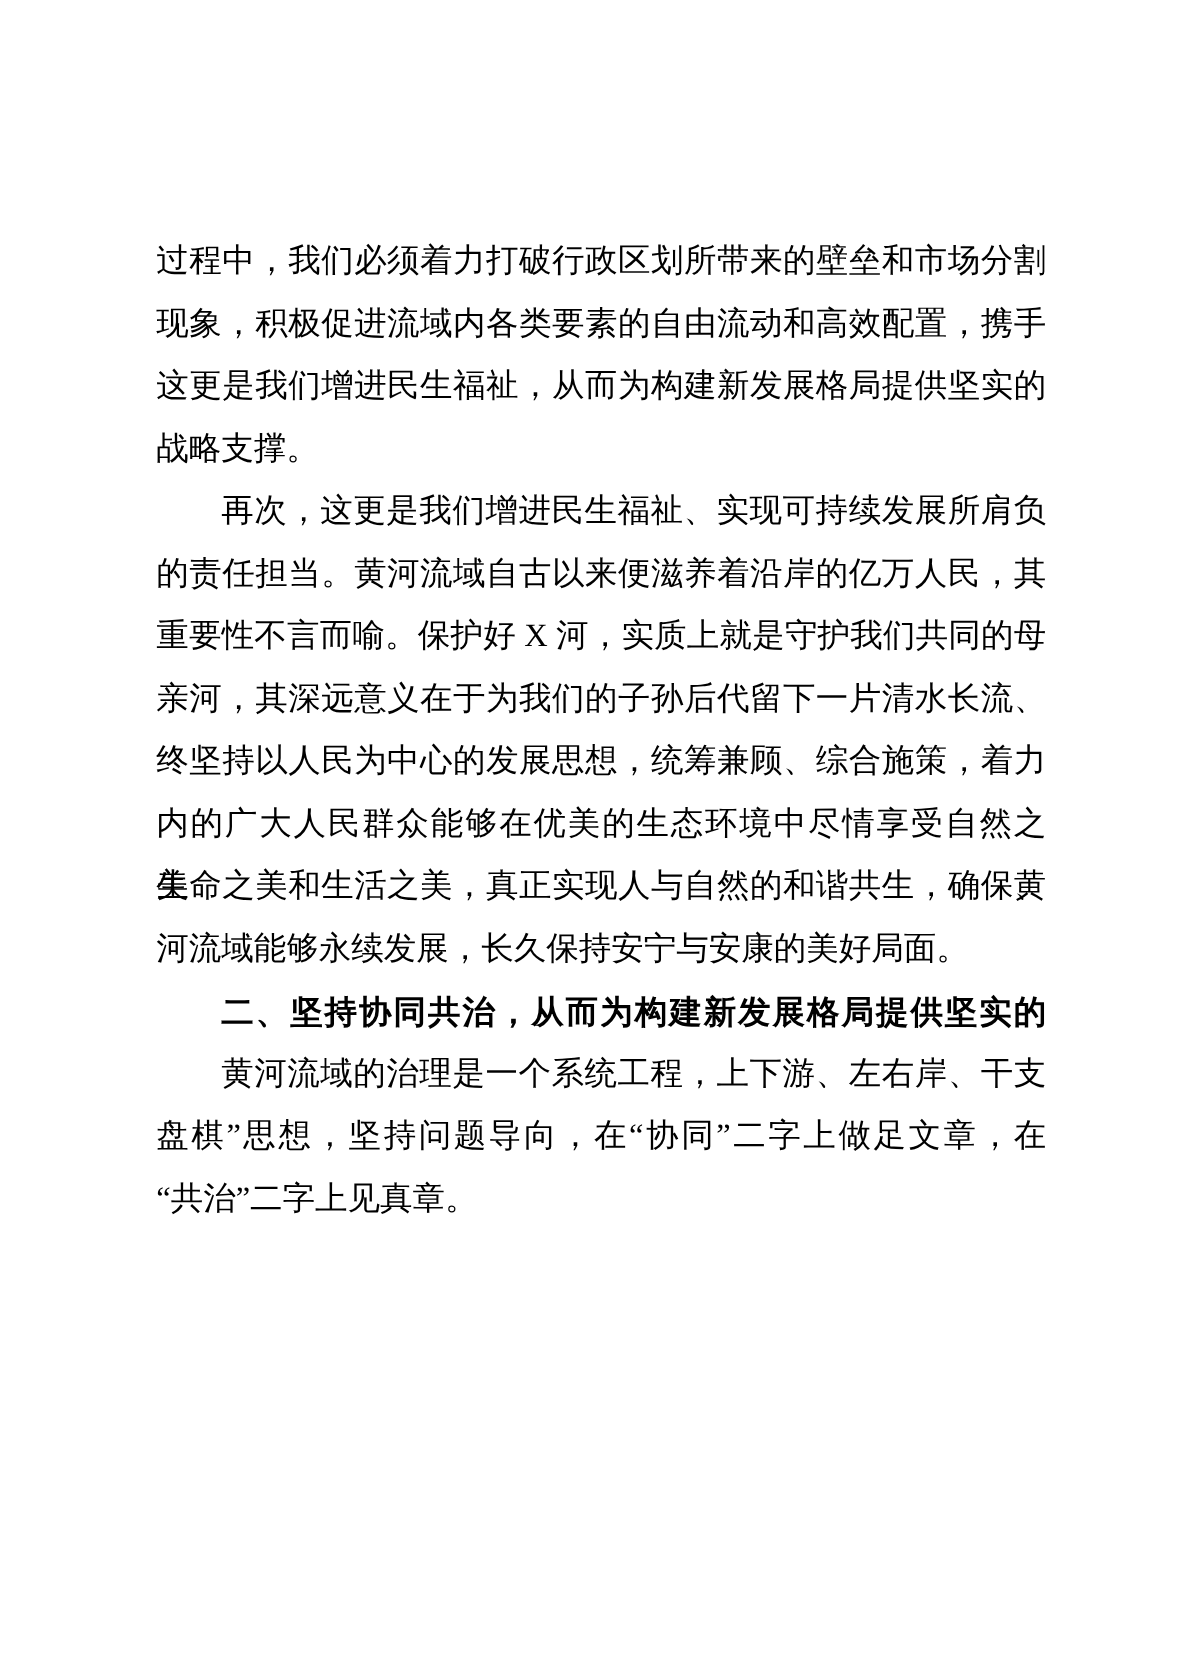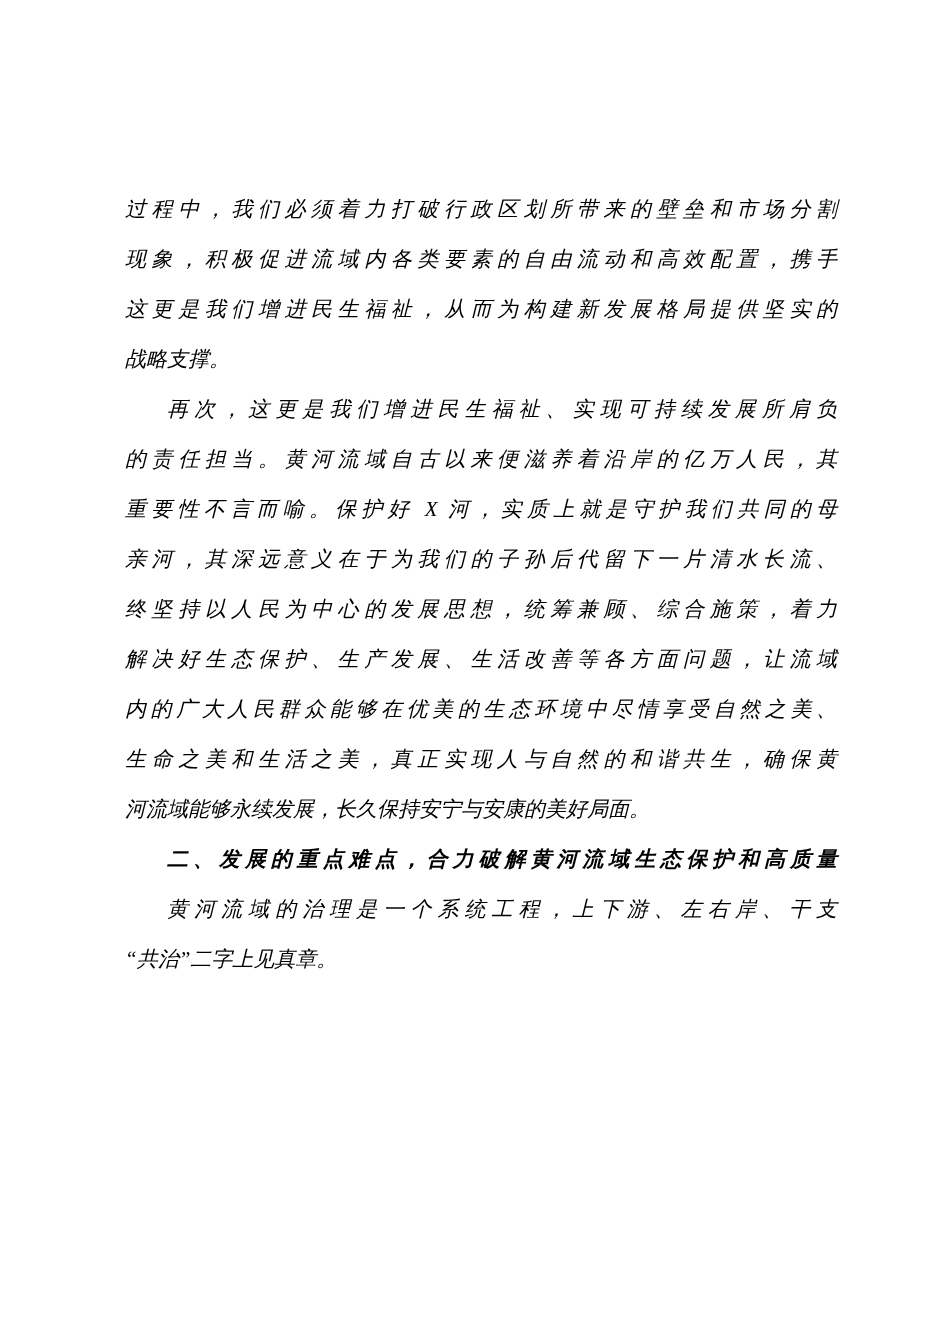--- a/index.html
+++ b/index.html
@@ -18,26 +18,25 @@
     font-family: "Liberation Serif", "DejaVu Serif", serif;
     overflow: hidden;
   }
   .doc-body {
     width: 712px;
   }
   .block { margin: 0; padding: 0; }
   .line {
     height: 50px;
     line-height: 50px;
-    font-size: 21px;
+    font-size: 26px;
     letter-spacing: 0;
     text-align: justify;
     
     text-align-last: justify;
-    font-style: italic;
   }
   .line.plain {
     text-align-last: left;
   }
   .line.indent {
     text-indent: 2em;
   }
   .block.heading .line {
     font-family: "Liberation Sans", "DejaVu Sans", sans-serif;
     font-weight: bold;
@@ -53,26 +52,26 @@
         <div class="line">现象，积极促进流域内各类要素的自由流动和高效配置，携手</div>
         <div class="line">这更是我们增进民生福祉，从而为构建新发展格局提供坚实的</div>
         <div class="line plain">战略支撑。</div>
       </div>
       <div class="block paragraph">
         <div class="line indent">再次，这更是我们增进民生福祉、实现可持续发展所肩负</div>
         <div class="line">的责任担当。黄河流域自古以来便滋养着沿岸的亿万人民，其</div>
         <div class="line">重要性不言而喻。保护好 X 河，实质上就是守护我们共同的母</div>
         <div class="line">亲河，其深远意义在于为我们的子孙后代留下一片清水长流、</div>
         <div class="line">终坚持以人民为中心的发展思想，统筹兼顾、综合施策，着力</div>
-        <div class="line">解决好生态保护、生产发展、生活改善等各方面问题，让流域</div>
         <div class="line">内的广大人民群众能够在优美的生态环境中尽情享受自然之美、</div>
         <div class="line">生命之美和生活之美，真正实现人与自然的和谐共生，确保黄</div>
         <div class="line plain">河流域能够永续发展，长久保持安宁与安康的美好局面。</div>
       </div>
       <div class="block heading">
-        <div class="line indent">二、发展的重点难点，合力破解黄河流域生态保护和高质量</div>
+        <div class="line indent">二、坚持协同共治，从而为构建新发展格局提供坚实的</div>
       </div>
       <div class="block paragraph">
         <div class="line indent">黄河流域的治理是一个系统工程，上下游、左右岸、干支</div>
+        <div class="line">盘棋”思想，坚持问题导向，在“协同”二字上做足文章，在</div>
         <div class="line plain">“共治”二字上见真章。</div>
       </div>
     </section>
 </main>
 
 </body></html>

